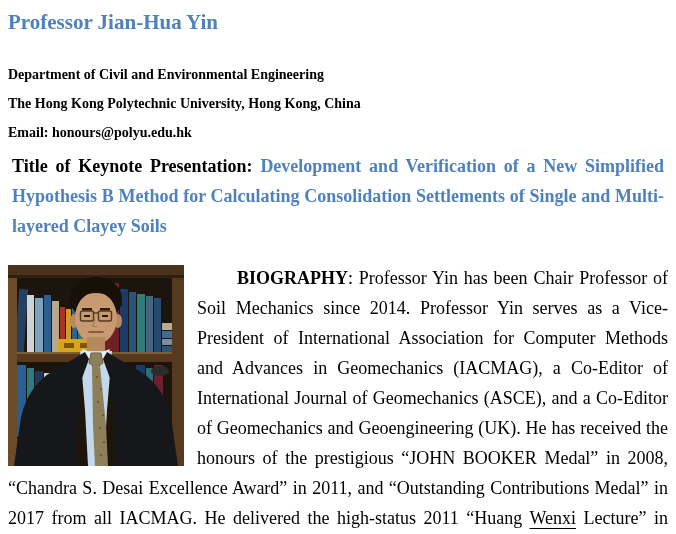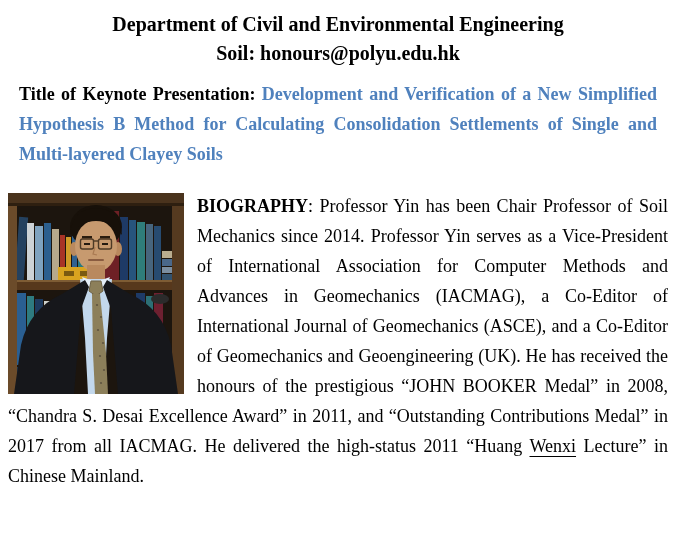--- a/index.html
+++ b/index.html
@@ -19,31 +19,30 @@
     width: 660px;
   }
   .name {
     font-size: 21px;
     line-height: 24px;
     font-weight: 700;
     color: #4F81BD;
     margin: 0 0 26px 0;
   }
   .bold-line {
-    font-size: 20px;
+    font-size: 14px;
     line-height: 29px;
     font-weight: 700;
     margin: 0;
-    text-align: center;
   }
   .title-para {
     font-size: 18px;
     line-height: 30px;
     font-weight: 700;
-    margin: 11px;
+    margin: 4px;
     text-align: justify;
     text-align-last: left;
   }
   .accent { color: #4F81BD; }
   .bio-block {
     margin-top: 22px;
   }
   .photo {
     float: left;
     width: 176px;
@@ -51,38 +50,40 @@
     margin: 2px 13px 0 0;
   }
   .photo svg { display: block; }
   .bio {
     font-size: 18px;
     line-height: 30px;
     margin: 0;
     text-align: justify;
     text-align-last: left;
   }
-  .bio b { font-weight: 700; }
+  .bio b { font-weight: 700; margin-left: 40px; }
   .misspell {
     text-decoration-line: underline;
     text-decoration-style: wavy;
     text-decoration-color: #dc3222;
     text-decoration-thickness: 1px;
     text-underline-offset: 4px;
     text-decoration: underline;
   }
 </style>
 </head>
 <body>
 
 <div class="page">
 
+  <h1 class="name">Professor Jian-Hua Yin</h1>
 
   <p class="bold-line">Department of Civil and Environmental Engineering</p>
-  <p class="bold-line"><span>Soil: </span><span>honours@polyu.edu.hk</span></p>
+  <p class="bold-line">The Hong Kong Polytechnic University, Hong Kong, China</p>
+  <p class="bold-line"><span>Email: </span><span>honours@polyu.edu.hk</span></p>
 
   <p class="title-para"><span>Title of Keynote Presentation: </span><span class="accent">Development and Verification of a New Simplified Hypothesis B Method for Calculating Consolidation Settlements of Single and Multi-layered Clayey Soils</span></p>
 
   <div class="bio-block">
 
     <div class="photo" title="Portrait of Professor Yin wearing glasses, a dark suit, light blue shirt and patterned tie, standing in front of a wooden bookshelf filled with books">
       <svg viewBox="0 0 176 201" width="176" height="201" role="img">
 
         <rect width="176" height="201" fill="#1c150e"></rect>
         <rect x="0" y="0" width="176" height="13" fill="#4a331d"></rect>

